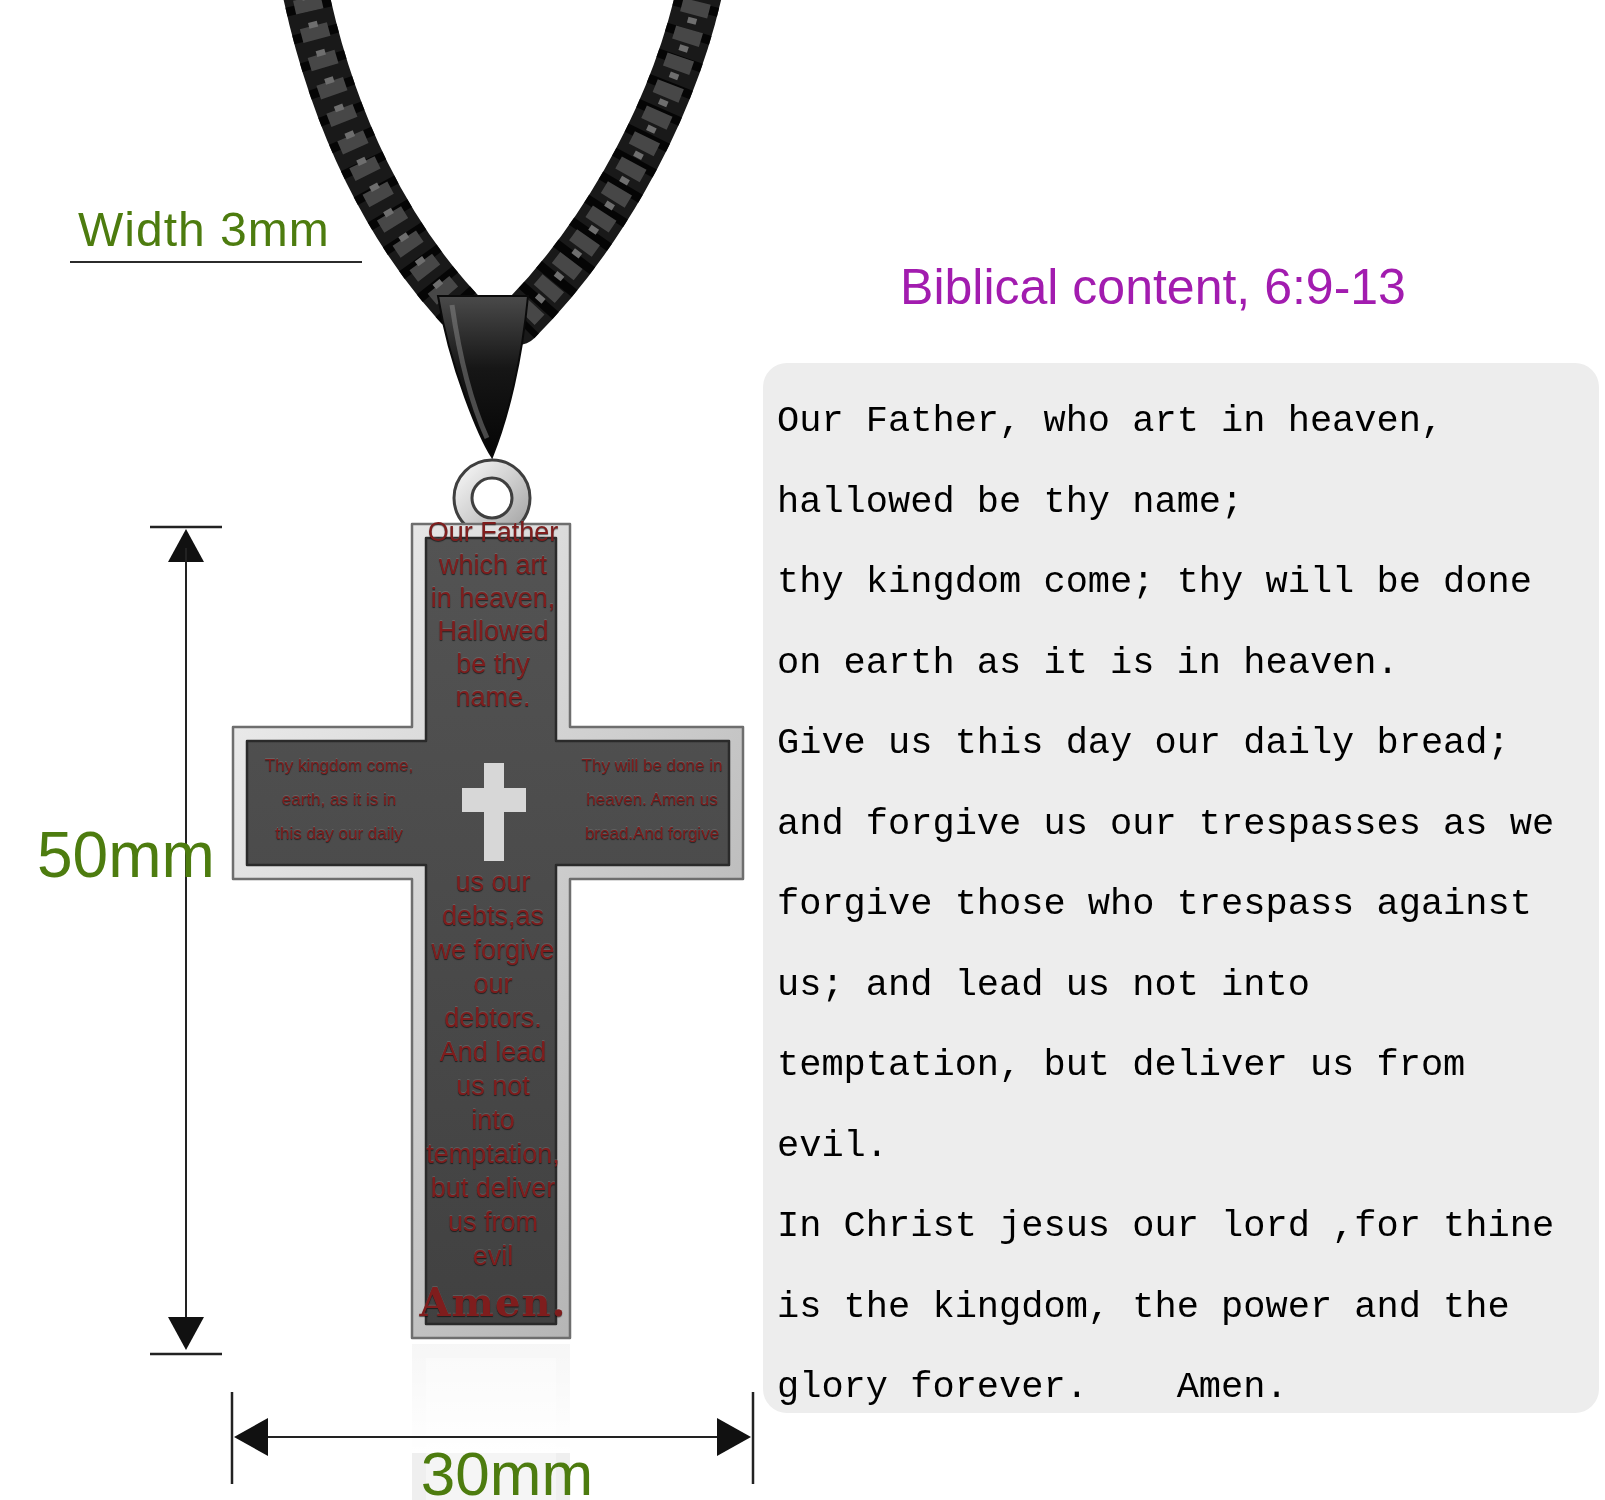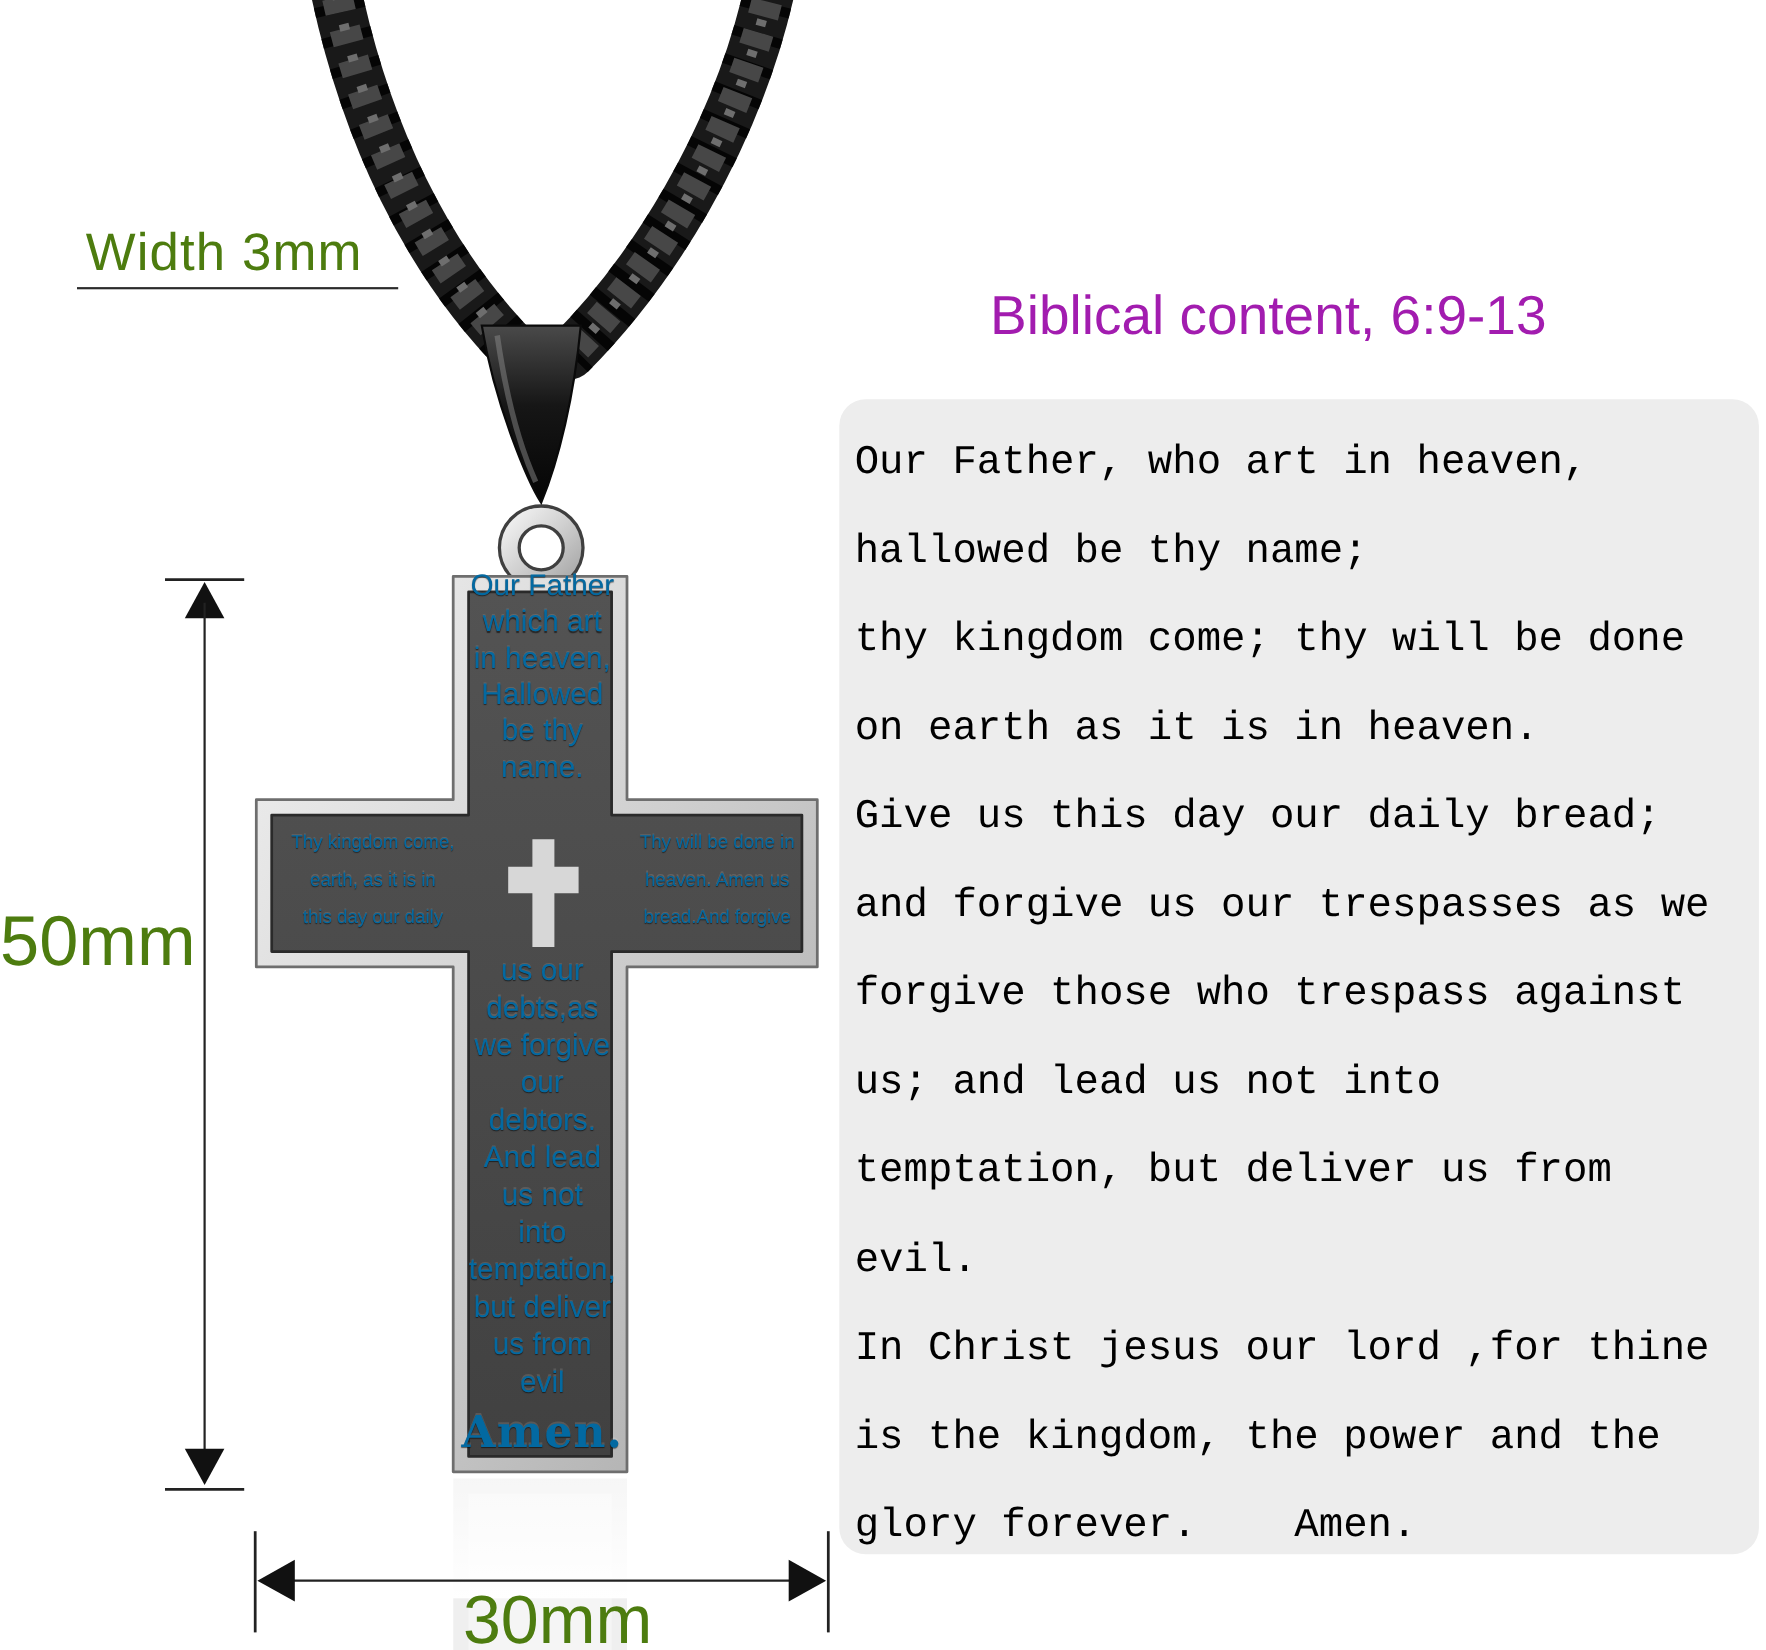--- a/index.html
+++ b/index.html
@@ -2,29 +2,29 @@
 <html><head>
 <meta charset="utf-8">
 <style>
   html,body{margin:0;padding:0;background:#fff;}
   #scene{position:relative;width:1605px;height:1500px;background:#ffffff;overflow:hidden;
          font-family:"Liberation Sans",sans-serif;}
   svg{position:absolute;left:0;top:0;}
   .label{position:absolute;color:#4d7c0f;}
   .chain-width-label{left:78px;top:202px;font-size:48px;letter-spacing:1px;}
   .underline{position:absolute;left:70px;top:261px;width:292px;height:2px;background:#2b2b2b;}
-  .height-label{left:0px;top:818px;width:160px;text-align:center;font-size:64px;}
+  .height-label{left:0px;top:818px;width:160px;text-align:center;font-size:64px;padding-left:37px;}
   .width-label{left:382px;top:1438px;width:250px;text-align:center;font-size:62px;}
   .panel-title{left:735px;top:258px;width:836px;text-align:center;font-size:50px;color:#a21caf;}
   .verse-panel{position:absolute;left:763px;top:363px;width:836px;height:1050px;
                background:#ededed;border-radius:24px;box-sizing:border-box;padding:18px 0 0 14px;}
   .verse-line{white-space:pre;font-family:"Liberation Mono",monospace;font-size:37px;
               line-height:80.5px;height:80.5px;color:#000000;}
   
-  .engrave{position:absolute;text-align:center;color:#0369a1;
+  .engrave{position:absolute;text-align:center;color:#7f1d1d;
            text-shadow:0 1px 1px rgba(0,0,0,.55),0 -1px 0 rgba(255,255,255,.12);}
   .cross-top{left:418px;top:516px;width:150px;font-size:27px;line-height:33px;}
   .arm{top:749px;font-size:17px;line-height:34px;}
   .arm-left{left:236px;width:206px;}
   .arm-right{left:556px;width:192px;}
   .cross-lower{left:414px;top:865px;width:158px;font-size:27px;line-height:34px;}
   .amen{left:414px;top:1278px;width:158px;font-family:"DejaVu Serif",serif;
         font-weight:bold;font-size:40px;letter-spacing:1px;}
   .line{line-height:inherit;}
 </style>

